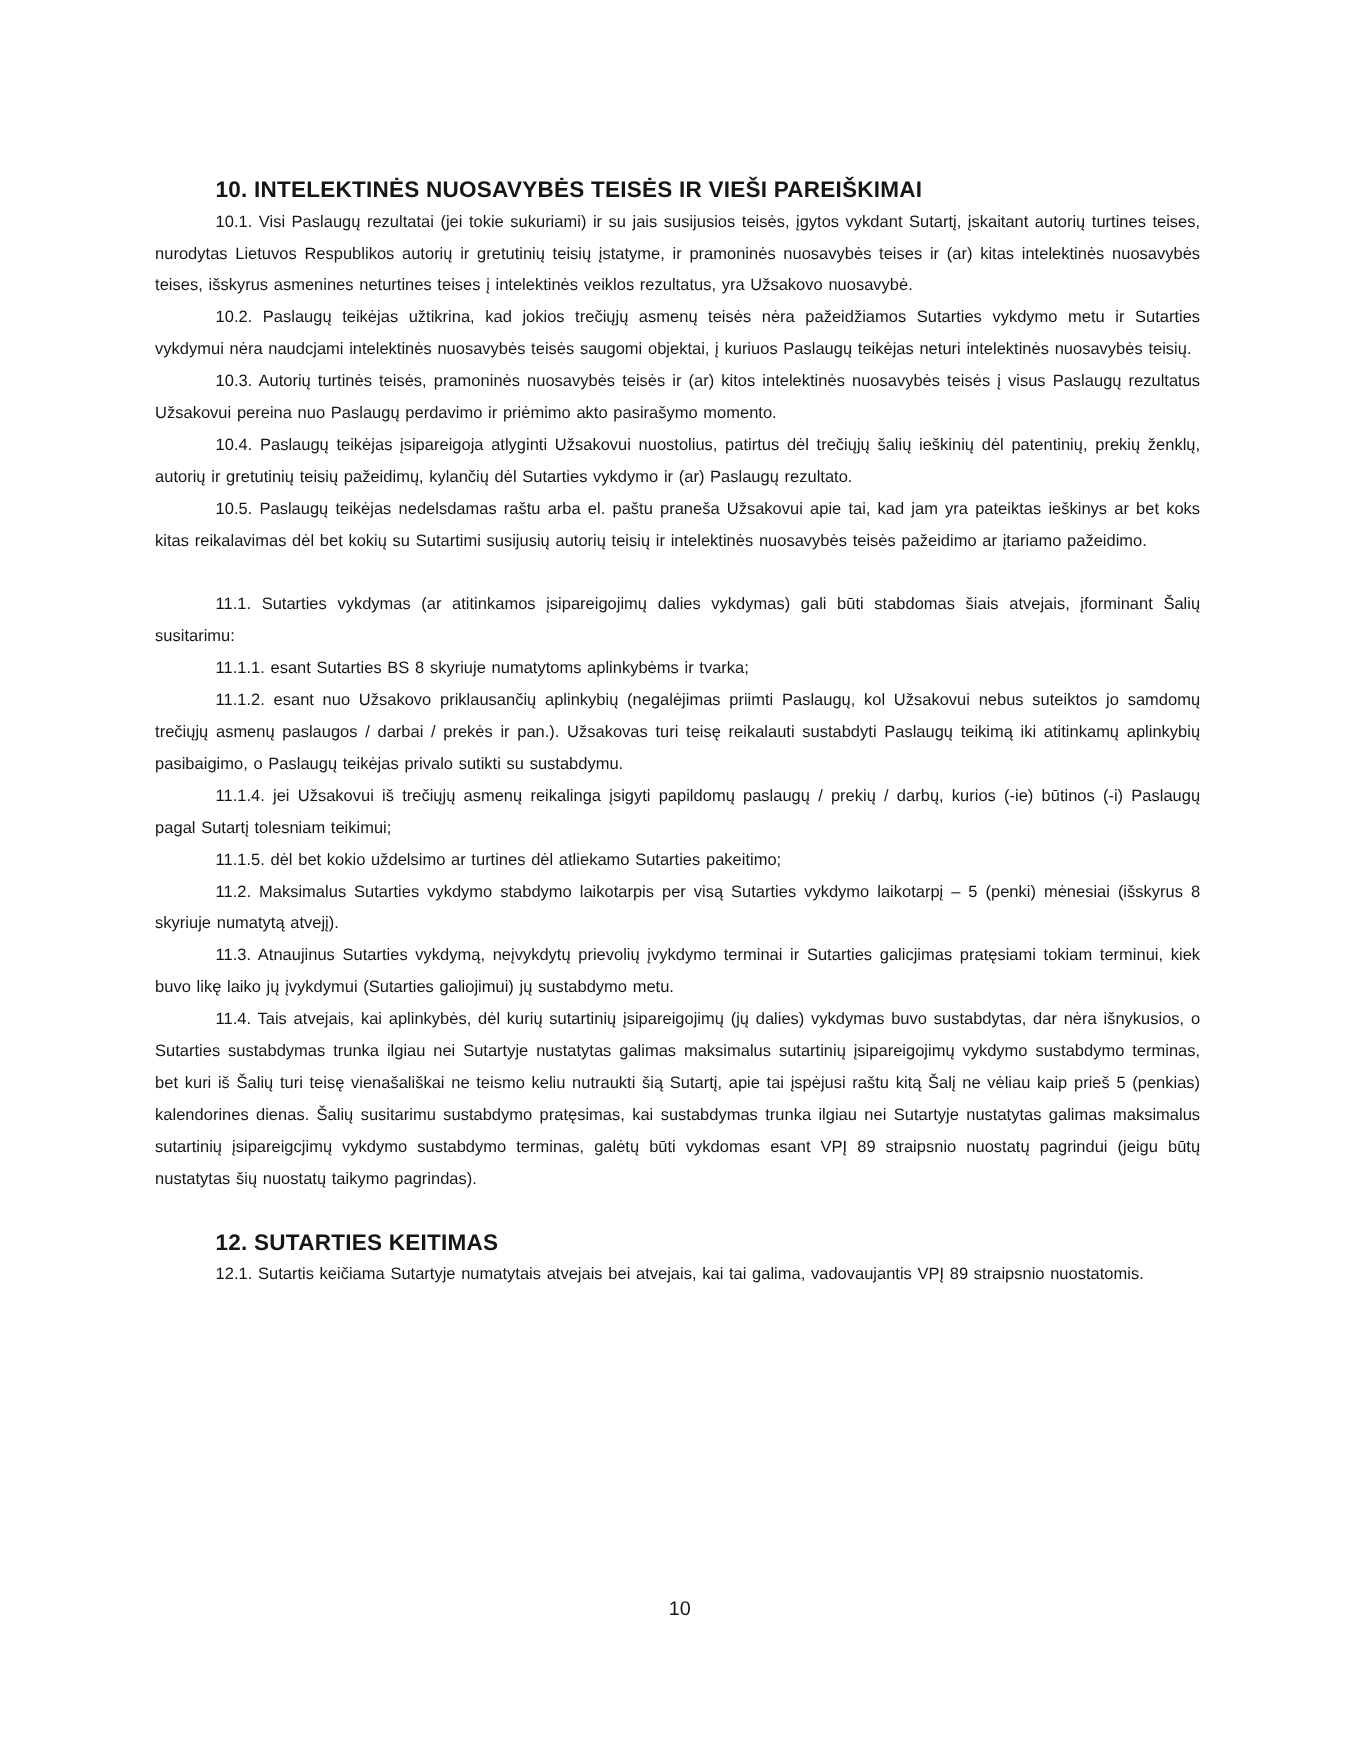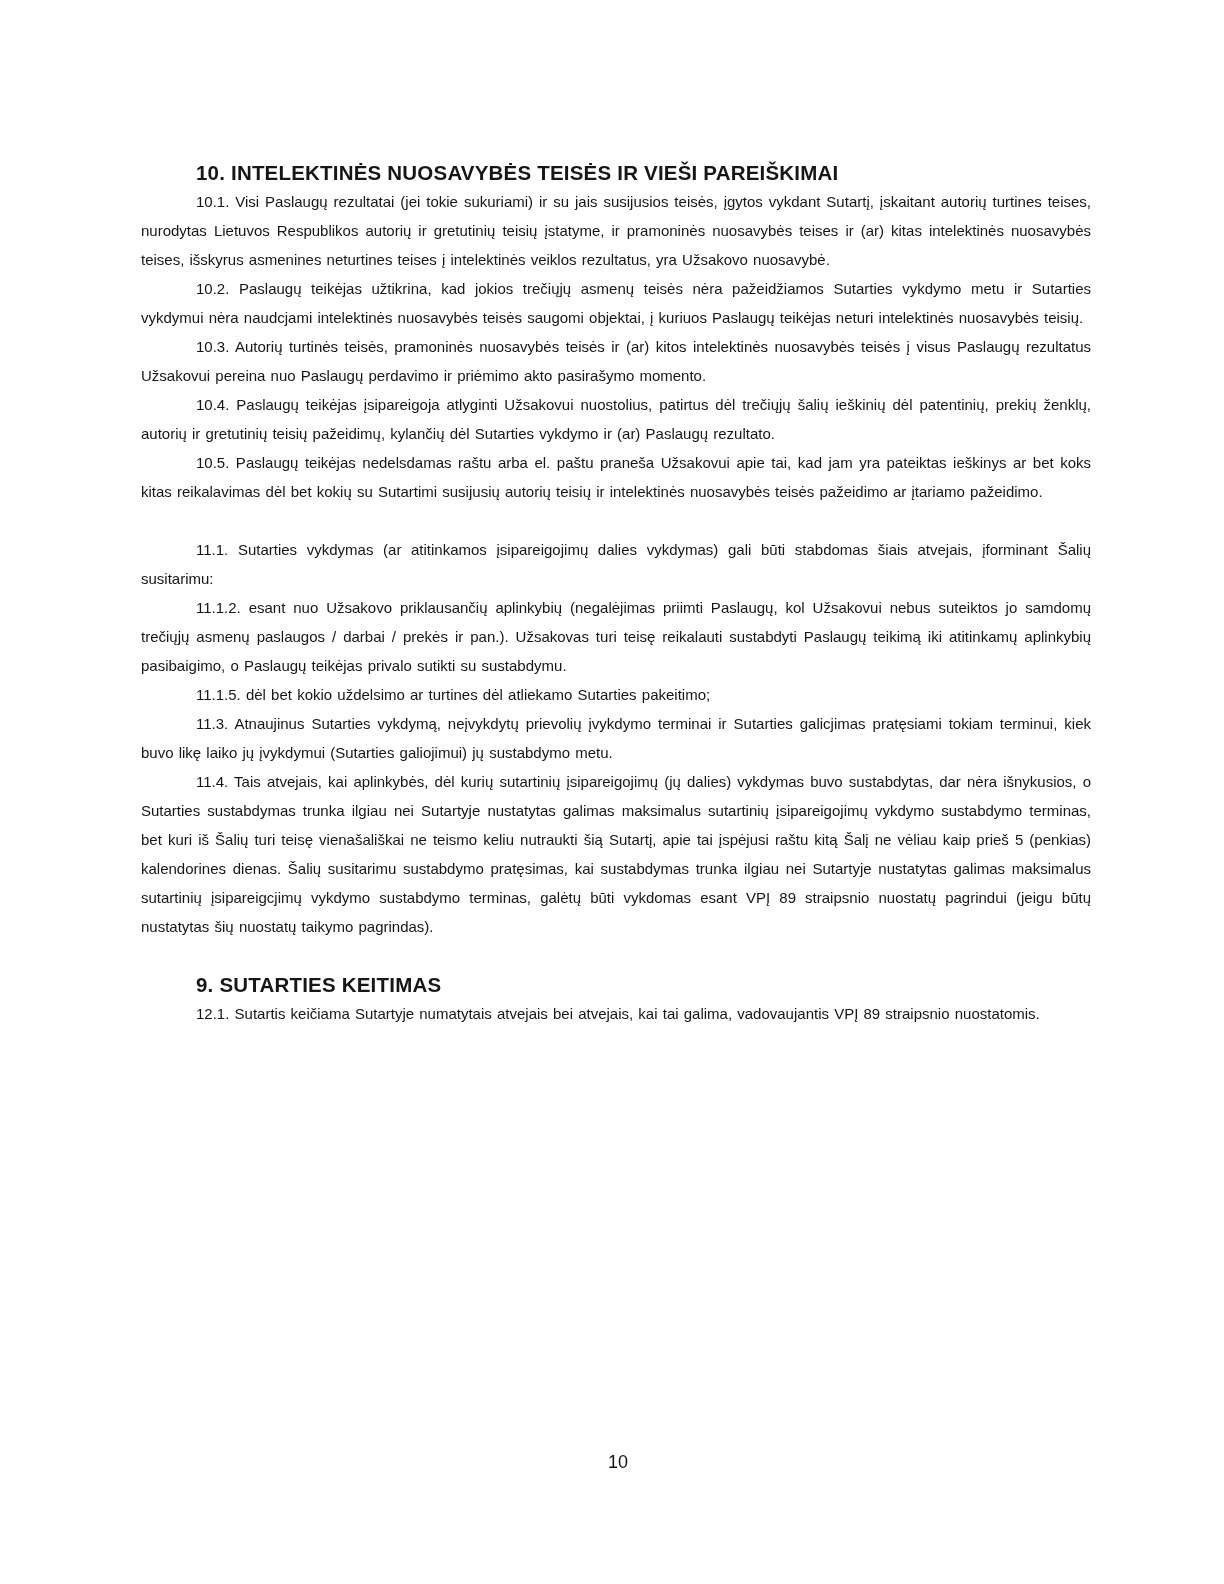--- a/index.html
+++ b/index.html
@@ -65,27 +65,30 @@
       <h2>10. INTELEKTINĖS NUOSAVYBĖS TEISĖS IR VIEŠI PAREIŠKIMAI</h2>
       <p>10.1. Visi Paslaugų rezultatai (jei tokie sukuriami) ir su jais susijusios teisės, įgytos vykdant Sutartį, įskaitant autorių turtines teises, nurodytas Lietuvos Respublikos autorių ir gretutinių teisių įstatyme, ir pramoninės nuosavybės teises ir (ar) kitas intelektinės nuosavybės teises, išskyrus asmenines neturtines teises į intelektinės veiklos rezultatus, yra Užsakovo nuosavybė.</p>
       <p>10.2. Paslaugų teikėjas užtikrina, kad jokios trečiųjų asmenų teisės nėra pažeidžiamos Sutarties vykdymo metu ir Sutarties vykdymui nėra naudcjami intelektinės nuosavybės teisės saugomi objektai, į kuriuos Paslaugų teikėjas neturi intelektinės nuosavybės teisių.</p>
       <p>10.3. Autorių turtinės teisės, pramoninės nuosavybės teisės ir (ar) kitos intelektinės nuosavybės teisės į visus Paslaugų rezultatus Užsakovui pereina nuo Paslaugų perdavimo ir priėmimo akto pasirašymo momento.</p>
       <p>10.4. Paslaugų teikėjas įsipareigoja atlyginti Užsakovui nuostolius, patirtus dėl trečiųjų šalių ieškinių dėl patentinių, prekių ženklų, autorių ir gretutinių teisių pažeidimų, kylančių dėl Sutarties vykdymo ir (ar) Paslaugų rezultato.</p>
       <p>10.5. Paslaugų teikėjas nedelsdamas raštu arba el. paštu praneša Užsakovui apie tai, kad jam yra pateiktas ieškinys ar bet koks kitas reikalavimas dėl bet kokių su Sutartimi susijusių autorių teisių ir intelektinės nuosavybės teisės pažeidimo ar įtariamo pažeidimo.</p>
     </section>
 
     <section>
       <p>11.1. Sutarties vykdymas (ar atitinkamos įsipareigojimų dalies vykdymas) gali būti stabdomas šiais atvejais, įforminant Šalių susitarimu:</p>
+      <p>11.1.1. esant Sutarties BS 8 skyriuje numatytoms aplinkybėms ir tvarka;</p>
       <p>11.1.2. esant nuo Užsakovo priklausančių aplinkybių (negalėjimas priimti Paslaugų, kol Užsakovui nebus suteiktos jo samdomų trečiųjų asmenų paslaugos / darbai / prekės ir pan.). Užsakovas turi teisę reikalauti sustabdyti Paslaugų teikimą iki atitinkamų aplinkybių pasibaigimo, o Paslaugų teikėjas privalo sutikti su sustabdymu.</p>
+      <p>11.1.4. jei Užsakovui iš trečiųjų asmenų reikalinga įsigyti papildomų paslaugų / prekių / darbų, kurios (-ie) būtinos (-i) Paslaugų pagal Sutartį tolesniam teikimui;</p>
       <p>11.1.5. dėl bet kokio uždelsimo ar turtines dėl atliekamo Sutarties pakeitimo;</p>
+      <p>11.2. Maksimalus Sutarties vykdymo stabdymo laikotarpis per visą Sutarties vykdymo laikotarpį – 5 (penki) mėnesiai (išskyrus 8 skyriuje numatytą atvejį).</p>
       <p>11.3. Atnaujinus Sutarties vykdymą, neįvykdytų prievolių įvykdymo terminai ir Sutarties galicjimas pratęsiami tokiam terminui, kiek buvo likę laiko jų įvykdymui (Sutarties galiojimui) jų sustabdymo metu.</p>
       <p>11.4. Tais atvejais, kai aplinkybės, dėl kurių sutartinių įsipareigojimų (jų dalies) vykdymas buvo sustabdytas, dar nėra išnykusios, o Sutarties sustabdymas trunka ilgiau nei Sutartyje nustatytas galimas maksimalus sutartinių įsipareigojimų vykdymo sustabdymo terminas, bet kuri iš Šalių turi teisę vienašališkai ne teismo keliu nutraukti šią Sutartį, apie tai įspėjusi raštu kitą Šalį ne vėliau kaip prieš 5 (penkias) kalendorines dienas. Šalių susitarimu sustabdymo pratęsimas, kai sustabdymas trunka ilgiau nei Sutartyje nustatytas galimas maksimalus sutartinių įsipareigcjimų vykdymo sustabdymo terminas, galėtų būti vykdomas esant VPĮ 89 straipsnio nuostatų pagrindui (jeigu būtų nustatytas šių nuostatų taikymo pagrindas).</p>
     </section>
 
     <section>
-      <h2>9. SUTARTIES KEITIMAS</h2>
+      <h2>12. SUTARTIES KEITIMAS</h2>
       <p>12.1. Sutartis keičiama Sutartyje numatytais atvejais bei atvejais, kai tai galima, vadovaujantis VPĮ 89 straipsnio nuostatomis.</p>
     </section>
 
   </div>
 
   <div class="page-number">10</div>
 </div>
 
 </body></html>

